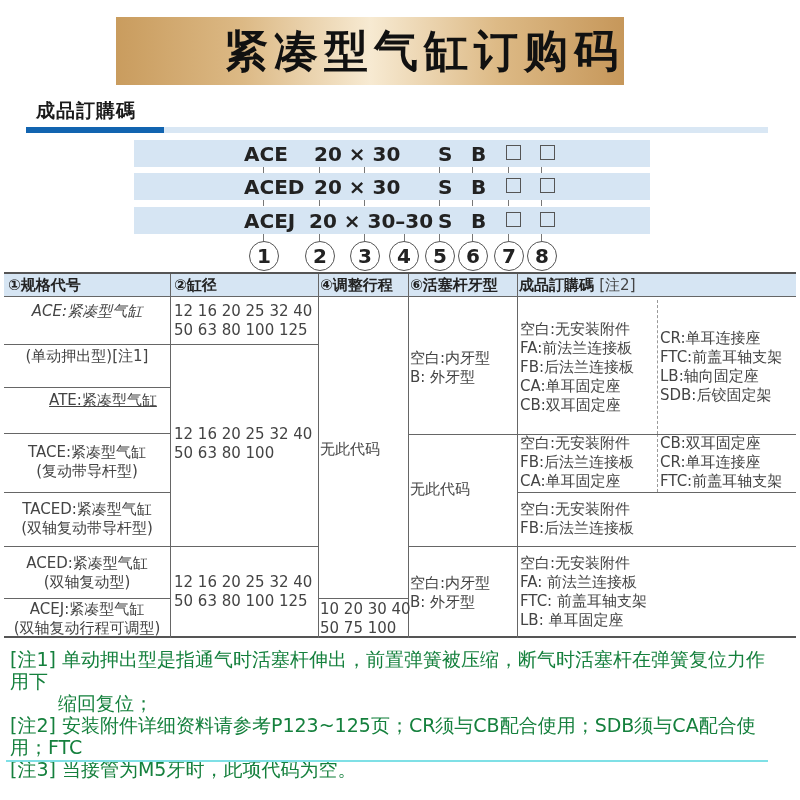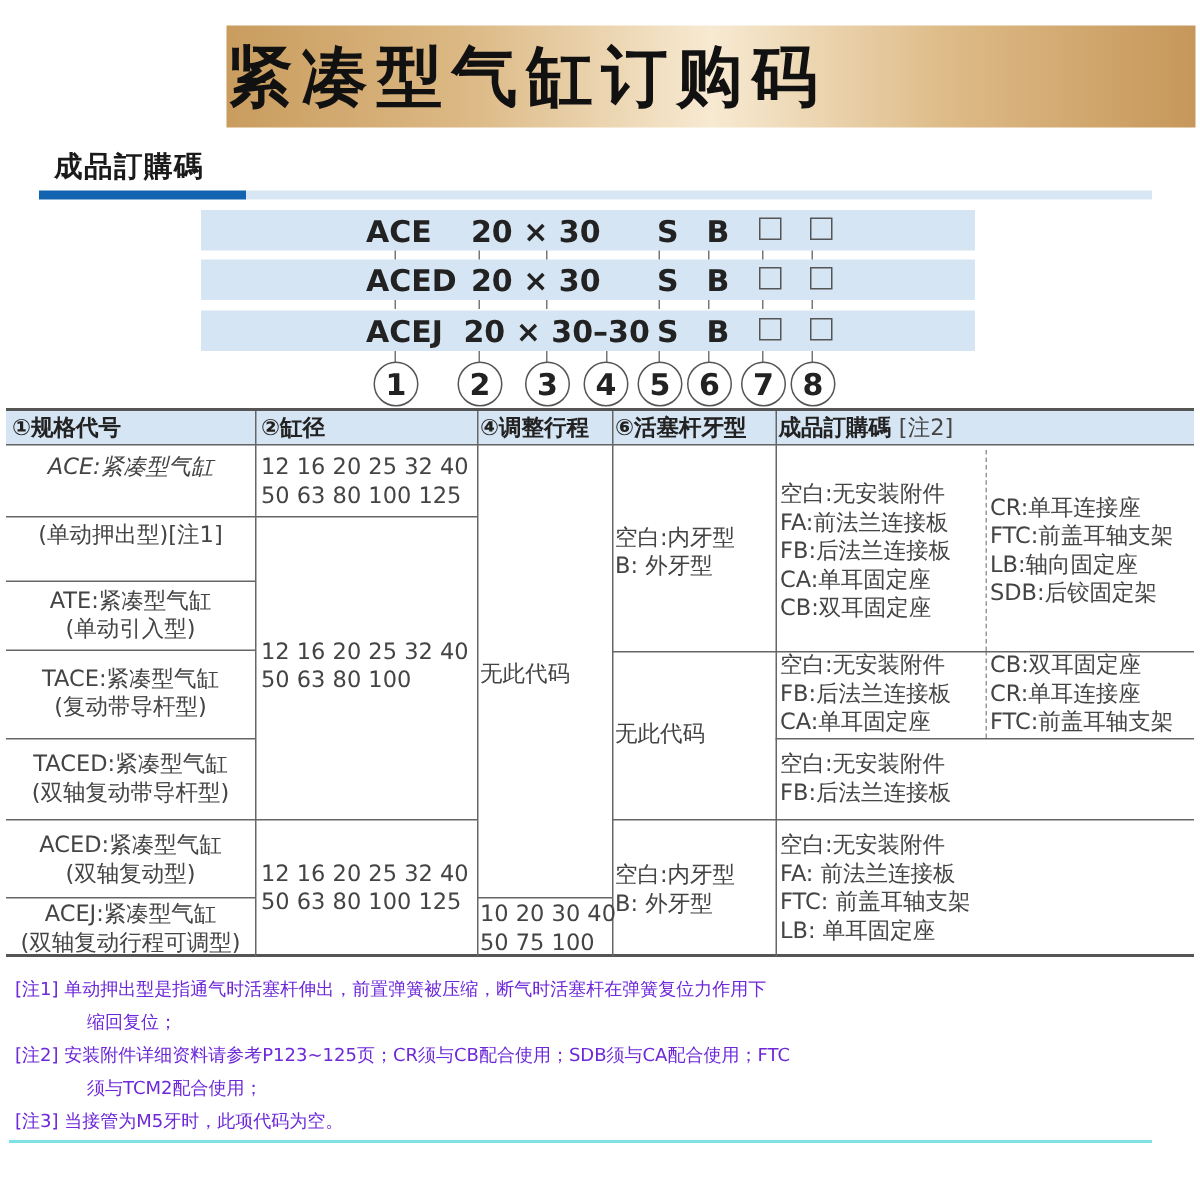--- a/index.html
+++ b/index.html
@@ -1,23 +1,23 @@
 <!DOCTYPE html>
 <html><head>
 <meta charset="utf-8">
 <style>
   html, body { margin:0; padding:0; background:#ffffff; }
   body { width:800px; height:800px; position:relative; overflow:hidden;
          font-family:"DejaVu Sans", "Liberation Sans", sans-serif; color:#333; }
   .abs { position:absolute; }
 
   
-  .banner { left:116px; top:17px; width:646px; height:68px;
+  .banner { left:116px; top:17px; width:508px; height:68px;
     background:linear-gradient(90deg,#c99c5e 0%,#dcb985 25%,#f7ead2 50%,#ddba86 75%,#c6975a 100%);
-    display:flex; align-items:center; justify-content:flex-start;margin-left:35px; }
+    display:flex; align-items:center; justify-content:flex-end; }
   .banner-title { font-size:44px; font-weight:bold; color:#111; letter-spacing:6px; }
 
   
   .section-title { left:36px; top:98px; font-size:19px; font-weight:bold; color:#1a1a1a; letter-spacing:1px; }
   .rule-dark { left:26px; top:127px; width:138px; height:6px; background:#1264b0; }
   .rule-light { left:164px; top:127px; width:604px; height:6px; background:#d9e7f4; }
 
   
   .code-row { left:134px; width:516px; height:27px; background:#d6e5f3; }
   .code-text { position:absolute; top:2px; font-size:20px; font-weight:bold; color:#222; white-space:pre; }
@@ -35,21 +35,21 @@
   .hdr-bg { left:4px; top:274px; width:792px; height:22px; background:#d6e5f3; border-bottom:1px solid #666; }
   .hdr { position:absolute; top:276px; font-size:15px; font-weight:bold; color:#222; white-space:nowrap; }
   .hdr .note { font-weight:normal; color:#444; }
   .cell { position:absolute; font-size:15px; line-height:19px; color:#444; white-space:nowrap; }
   .hl { position:absolute; height:1px; background:#666; }
   .vl { position:absolute; width:1px; background:#666; }
   .dl { position:absolute; width:0; border-left:1px dashed #999; }
   .center { text-align:center; }
 
   
-  .notes { left:10px; top:648px; width:760px; font-size:12px; line-height:22px; color:#6d28d9; }
+  .notes { left:10px; top:648px; width:760px; font-size:19px; line-height:22px; color:#15803d; }
   .note-line { position:relative; }
   .note-indent { padding-left:48px; }
   .bottom-rule { left:6px; top:760px; width:762px; height:2px; background:#7fe0e6; }
 </style>
 </head>
 <body>
 
 <div class="abs banner">
   <span class="banner-title">紧凑型气缸订购码</span>
 </div>
@@ -144,23 +144,22 @@
 <div class="hl" style="left:408px;top:434px;width:388px;"></div>
 <div class="hl" style="left:517px;top:492px;width:279px;"></div>
 <div class="hl" style="left:408px;top:546px;width:388px;"></div>
 
 <div class="cell center" style="left:4px;top:302px;width:166px;font-style:italic;">
   <div>ACE:紧凑型气缸</div>
 </div>
 <div class="cell center" style="left:4px;top:347px;width:166px;">
   <div>(单动押出型)[注1]</div>
 </div>
-<div class="cell center" style="left:4px;top:391px;width:166px;">
+<div class="cell center" style="left:20px;top:391px;width:166px;text-decoration:underline;">
   <div>ATE:紧凑型气缸</div>
-  <div>(单动引入型)</div>
 </div>
 <div class="cell center" style="left:4px;top:443px;width:166px;">
   <div>TACE:紧凑型气缸</div>
   <div>(复动带导杆型)</div>
 </div>
 <div class="cell center" style="left:4px;top:500px;width:166px;">
   <div>TACED:紧凑型气缸</div>
   <div>(双轴复动带导杆型)</div>
 </div>
 <div class="cell center" style="left:4px;top:554px;width:166px;">
@@ -238,19 +237,18 @@
 <div class="abs notes">
   <div class="note-line">
     <span>[注1]</span>
     <span>单动押出型是指通气时活塞杆伸出，前置弹簧被压缩，断气时活塞杆在弹簧复位力作用下</span>
   </div>
   <div class="note-line note-indent">缩回复位；</div>
   <div class="note-line">
     <span>[注2]</span>
     <span>安装附件详细资料请参考P123~125页；CR须与CB配合使用；SDB须与CA配合使用；FTC</span>
   </div>
-  <div class="note-line note-indent">须与TCM2配合使用；</div>
   <div class="note-line">
     <span>[注3]</span>
     <span>当接管为M5牙时，此项代码为空。</span>
   </div>
 </div>
 <div class="abs bottom-rule"></div>
 
 </body></html>

